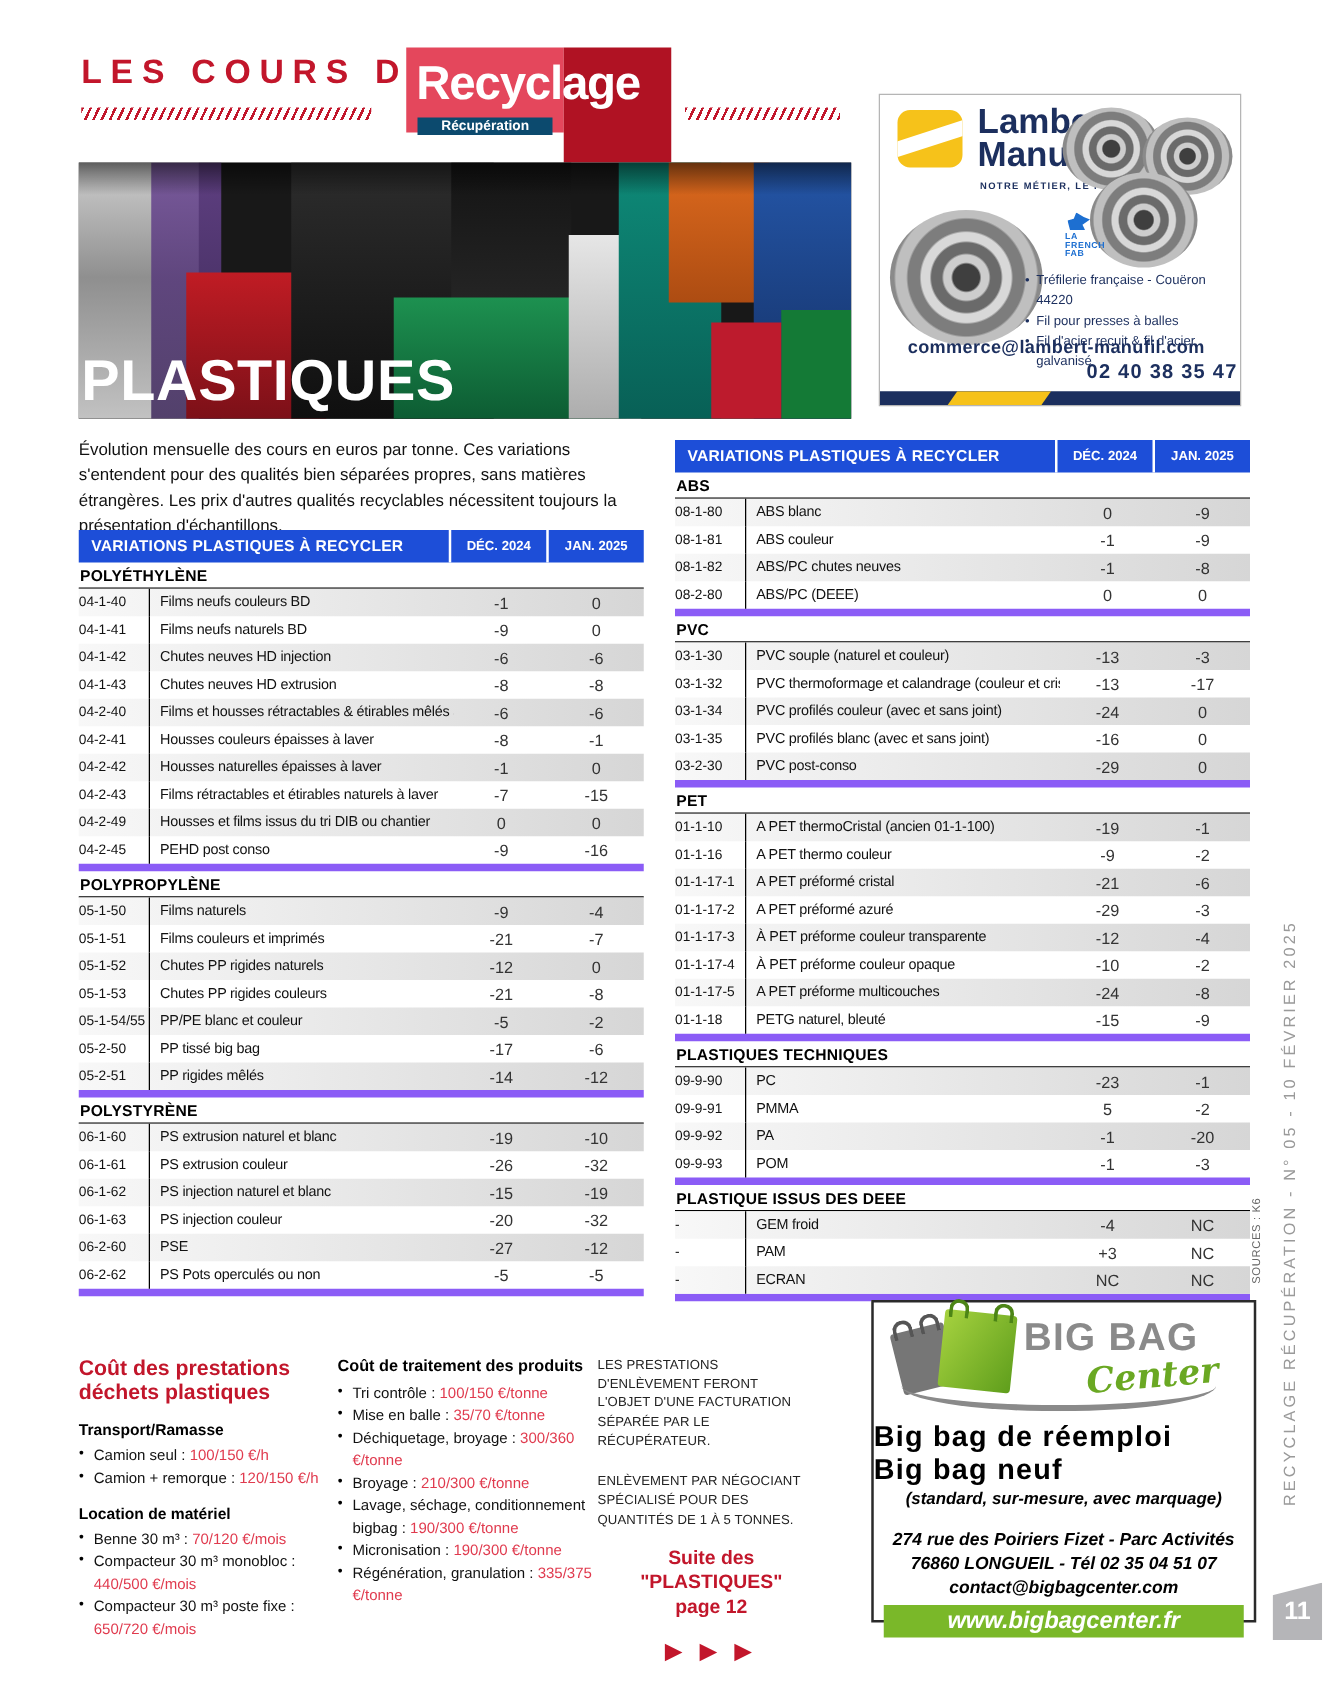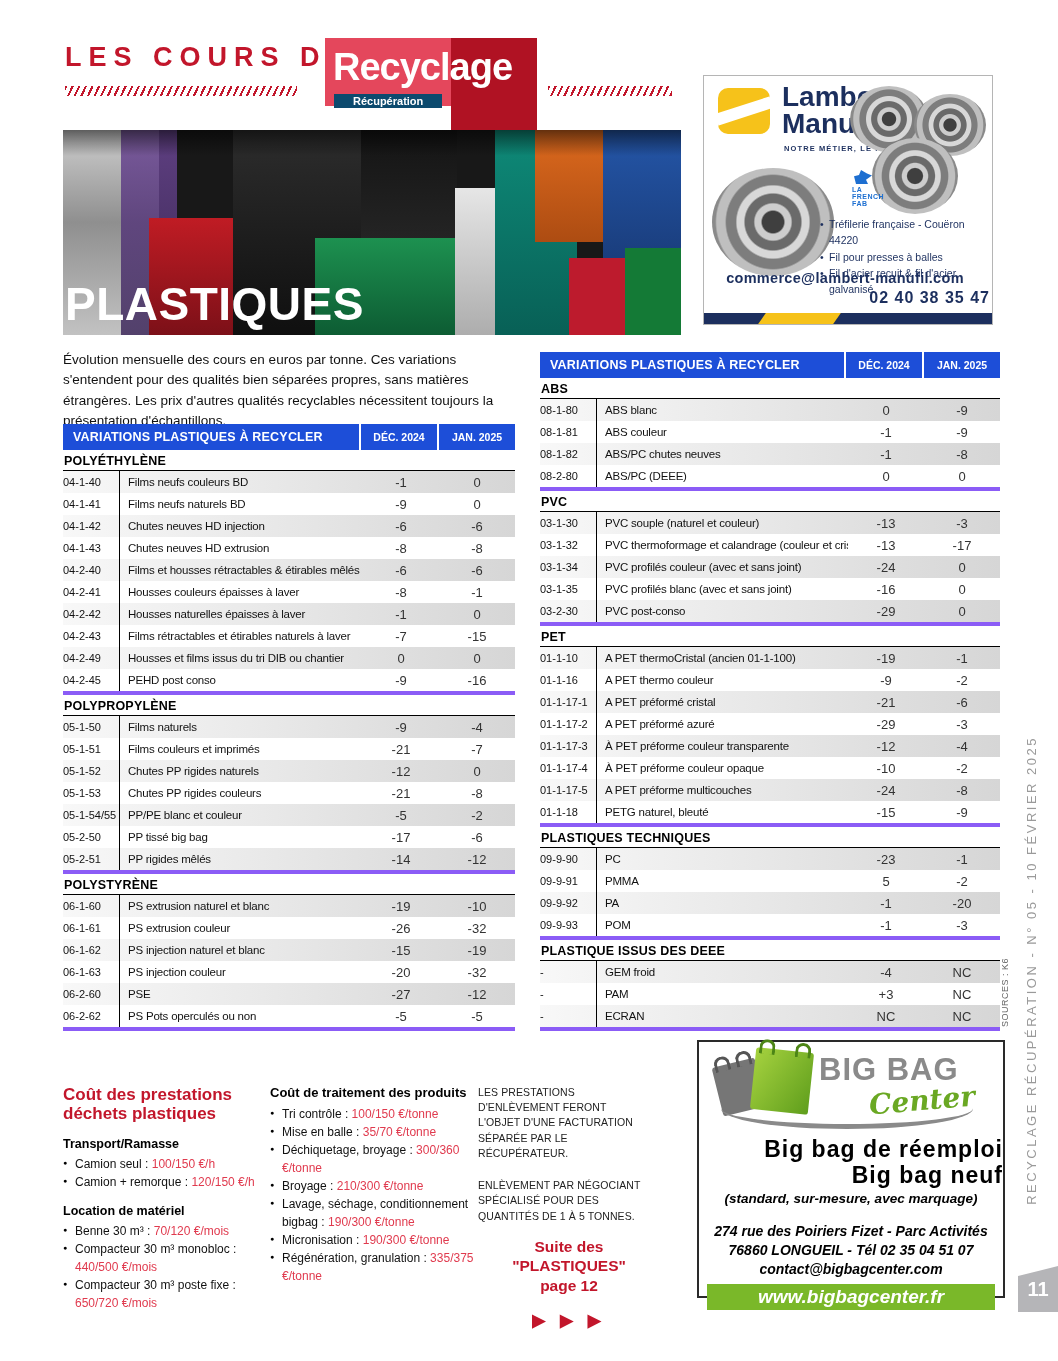--- a/index.html
+++ b/index.html
@@ -62,21 +62,21 @@
 
   
   .vtable{position:absolute;}
   #left-table{left:63px;top:424px;width:452px;}
   #right-table{left:540px;top:352px;width:460px;}
   .thead{display:flex;height:26px;background:#1d4ed8;color:#fff;font-weight:bold;}
   .th-label{flex:1;display:flex;align-items:center;padding-left:10px;font-size:12.5px;border-right:2px solid #fff;letter-spacing:0.2px;}
   .th-col{width:76px;display:flex;align-items:center;justify-content:center;font-size:10.5px;border-right:2px solid #fff;}
   .th-col.last{border-right:none;}
   .sec-h{font-weight:bold;font-size:12.5px;color:#000;padding:4px 0 2px 1px;border-bottom:1.5px solid #000;letter-spacing:0.2px;}
-  .sec-b{border-bottom:4px solid #8b5cf6;}
+  .sec-b{border-bottom:6px solid #8b5cf6;}
   .trow{display:flex;height:22px;align-items:stretch;color:#111;}
   .trow.shade{background:linear-gradient(90deg,#f8f8f8,#d6d6d6);}
   .c-code{width:56px;font-size:11px;display:flex;align-items:center;border-right:1.5px solid #000;}
   .c-lbl{flex:1;display:flex;align-items:center;padding-left:8px;font-size:11.5px;letter-spacing:-0.2px;white-space:nowrap;overflow:hidden;}
   .c-val{width:76px;display:flex;align-items:center;justify-content:center;font-size:13px;color:#333;}
 
   .sources{position:absolute;left:1000px;top:958px;writing-mode:vertical-rl;transform:rotate(180deg);font-size:9px;color:#666;letter-spacing:0.5px;}
   .issue{position:absolute;left:1024px;top:736px;writing-mode:vertical-rl;transform:rotate(180deg);font-size:13px;color:#9a9a9a;letter-spacing:2.5px;white-space:nowrap;}
   .page-tab{position:absolute;right:0;top:1266px;width:40px;height:46px;background:#b5b5b8;color:#fff;font-size:20px;font-weight:bold;display:flex;align-items:center;justify-content:center;clip-path:polygon(0 22%,100% 0,100% 100%,0 100%);}
 
@@ -100,21 +100,21 @@
   .bb-logo{position:relative;height:94px;}
   .bag{position:absolute;border-radius:3px;}
   .bag-gray{left:18px;top:20px;width:44px;height:50px;background:#767676;transform:rotate(-14deg);}
   .bag-green{left:54px;top:8px;width:58px;height:62px;background:linear-gradient(120deg,#a6d23f,#5f9e1c);transform:rotate(6deg);}
   .bag::before,.bag::after{content:"";position:absolute;top:-9px;width:10px;height:12px;border:3px solid #555;border-radius:50% 50% 0 0;border-bottom:none;}
   .bag::before{left:3px;} .bag::after{right:3px;}
   .bag-green::before,.bag-green::after{border-color:#4c8516;}
   .bb-text1{position:absolute;left:120px;top:10px;font-size:31px;font-weight:bold;color:#8a8a8a;letter-spacing:1px;}
   .bb-text2{position:absolute;left:170px;top:42px;font-size:28px;font-weight:bold;font-style:italic;color:#6aa823;font-family:"DejaVu Serif",serif;transform:rotate(-5deg);}
   .bb-swoosh{position:absolute;left:22px;top:46px;width:252px;height:36px;border-bottom:5px solid #8a8a8a;border-radius:50%;}
-  .bb-line{text-align:right;font-weight:bold;font-size:23px;line-height:1.15;color:#000;letter-spacing:1px;}
+  .bb-line{text-align:left;font-weight:bold;font-size:23px;line-height:1.15;color:#000;letter-spacing:1px;}
   .bb-sub{text-align:center;font-weight:bold;font-style:italic;font-size:13.5px;margin-top:2px;color:#000;}
   .bb-addr{text-align:center;font-weight:bold;font-style:italic;font-size:14px;line-height:1.35;margin-top:16px;color:#000;}
   .bb-site{margin:5px 8px 0;background:#7ab829;color:#fff;text-align:center;font-weight:bold;font-style:italic;font-size:19px;padding:2px 0;}
 </style>
 </head>
 <body>
 
 <div class="page">
 
   <div class="kicker">LES COURS DE</div>

